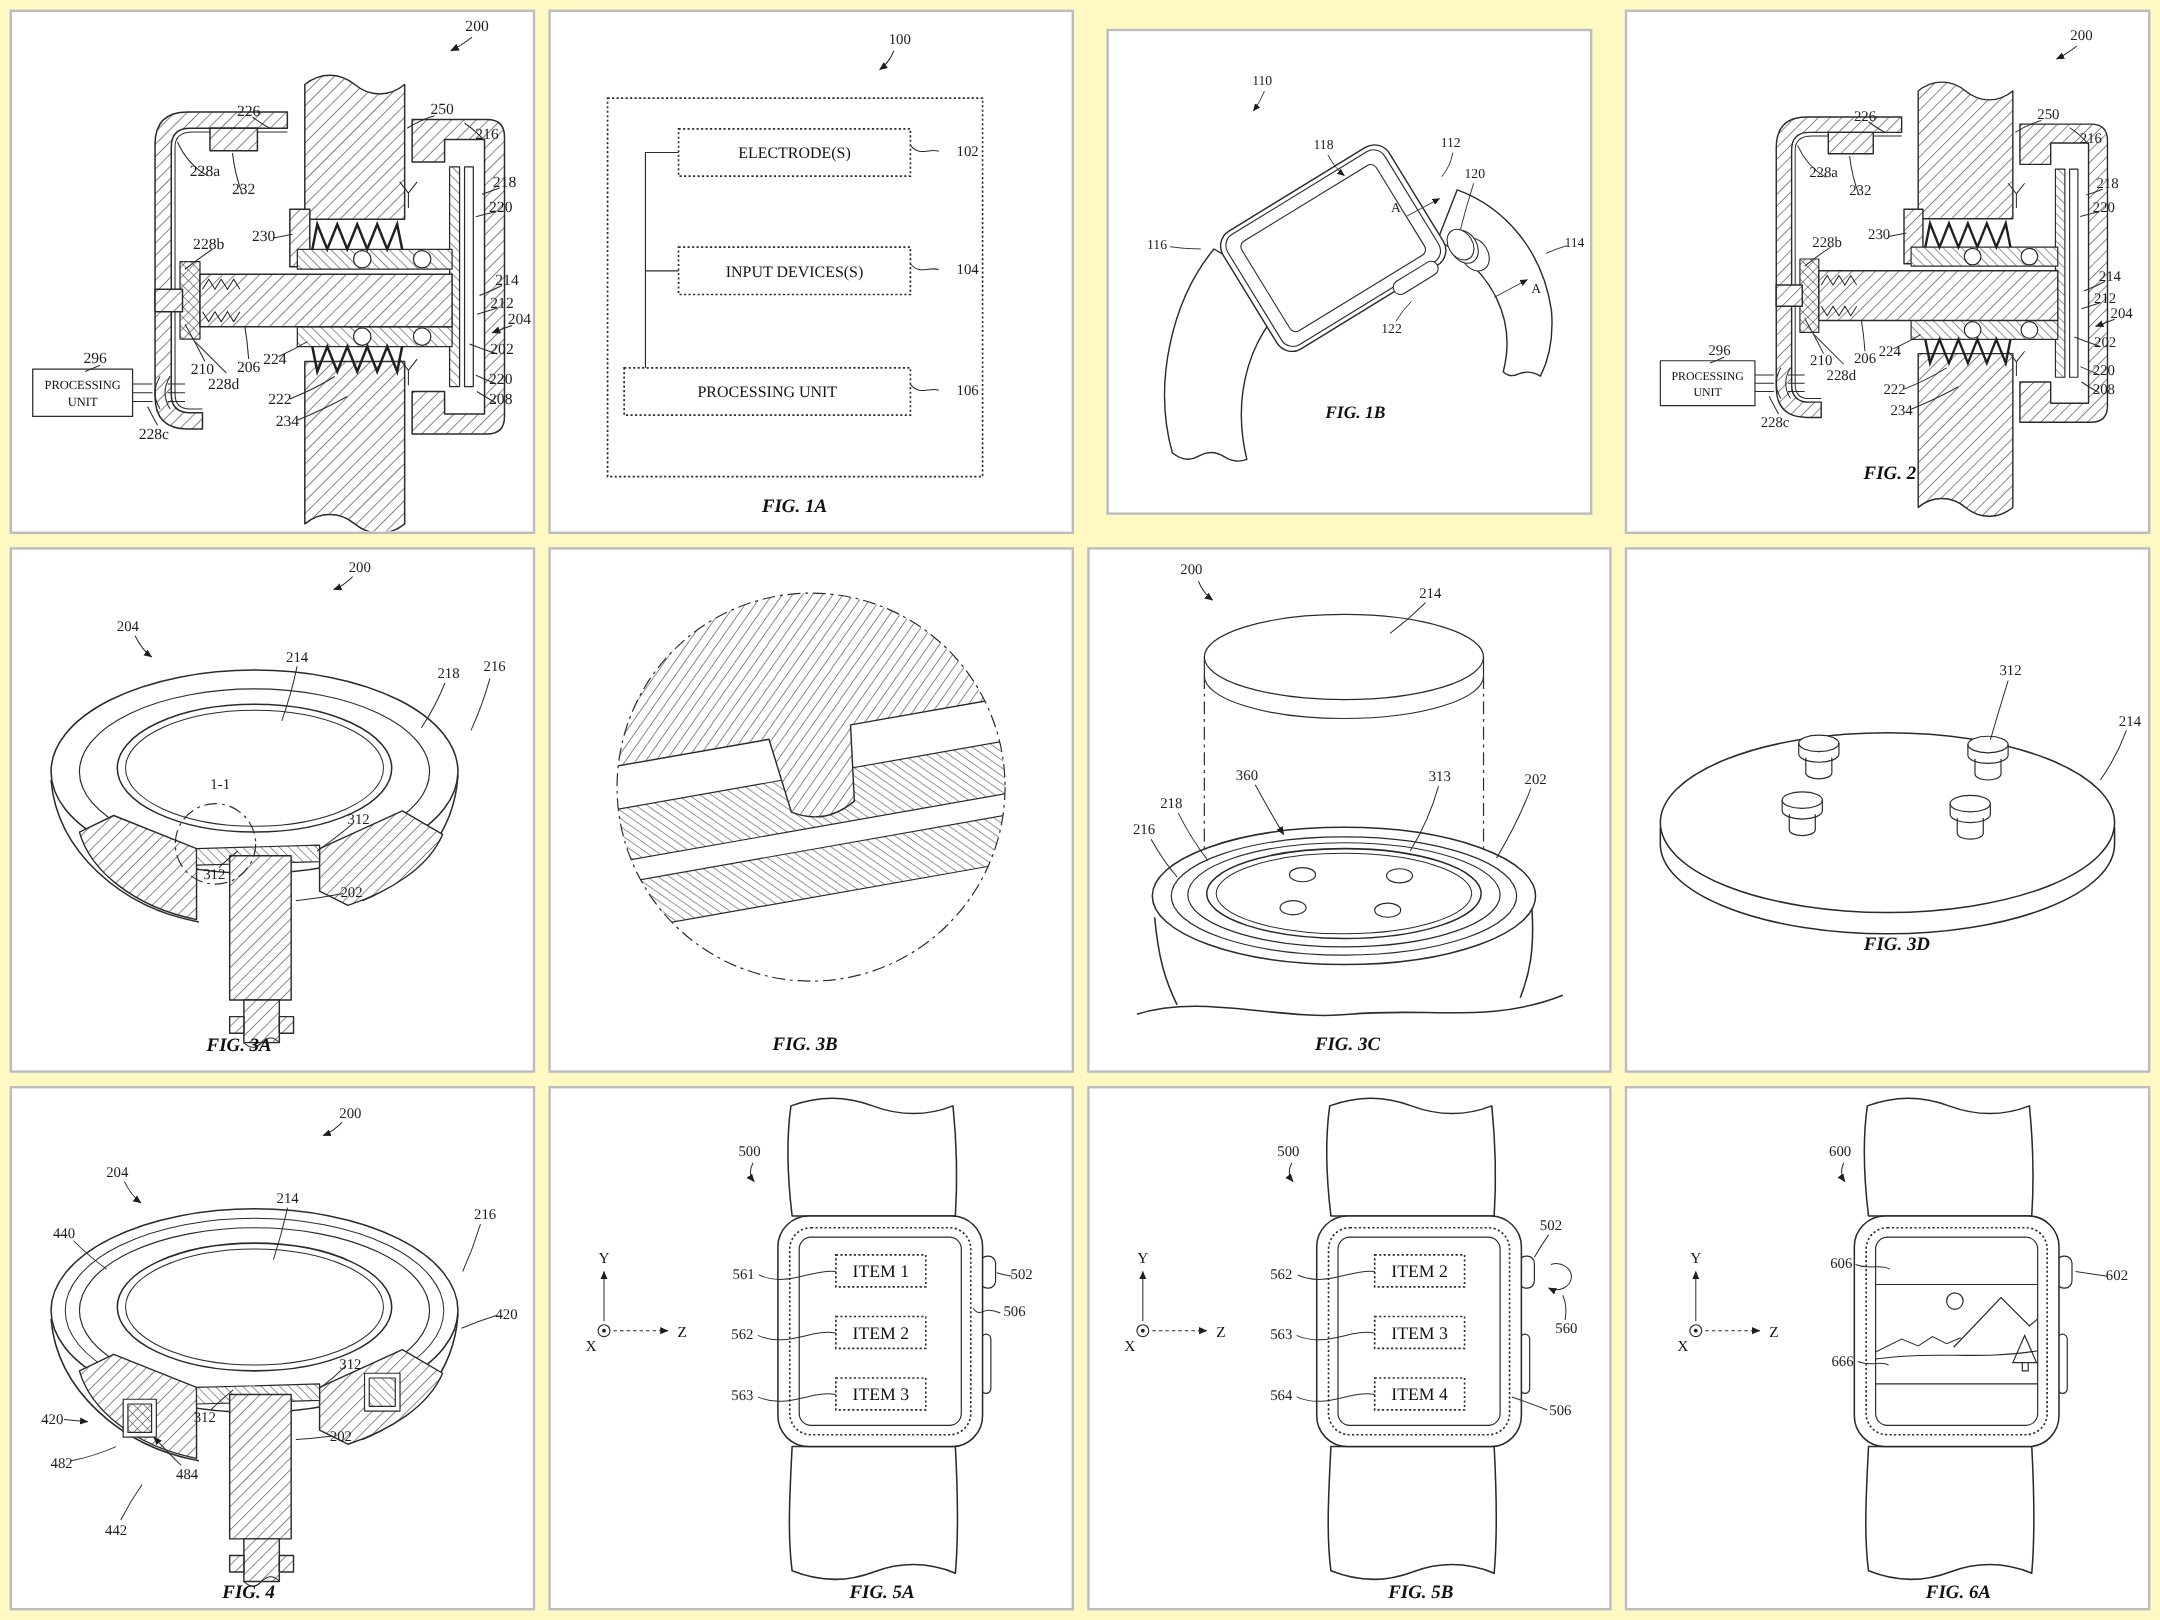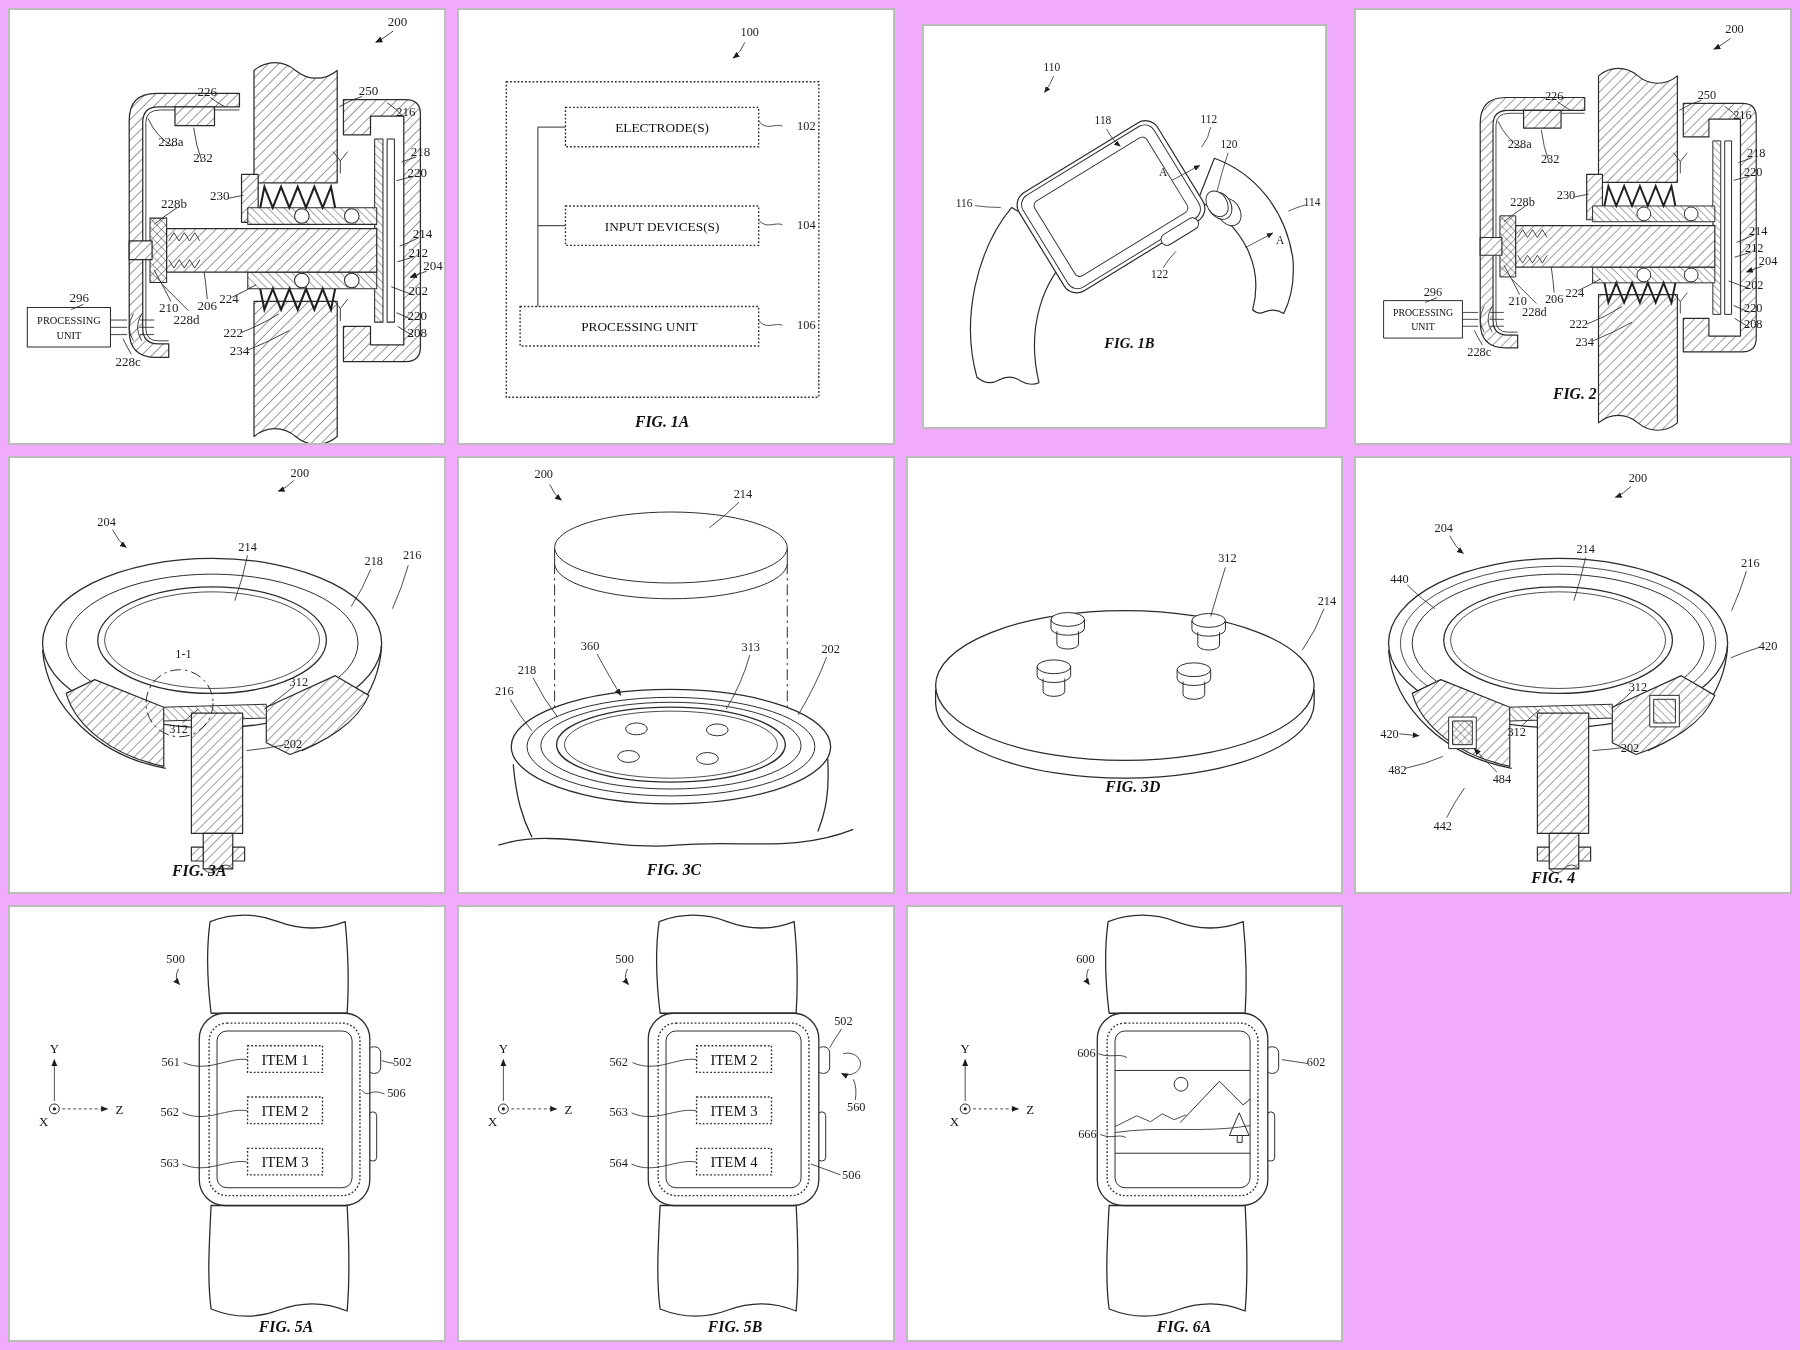--- a/index.html
+++ b/index.html
@@ -1,19 +1,19 @@
 <!DOCTYPE html>
 <html><head>
 <meta charset="utf-8">
 <style>
   html,body{margin:0;padding:0;background:#ffffff;}
   .grid{
     width:1800px;height:1350px;box-sizing:border-box;
     display:grid;grid-template-columns:repeat(4,1fr);grid-template-rows:repeat(3,1fr);
-    gap:11px;padding:8px;background:#f0abfc;
+    gap:11px;padding:8px;background:#fef9c3;
     font-family:"Liberation Serif",serif;
   }
   .panel{border:2px solid #bcbcbc;background:#fff;overflow:hidden;}
   .panel svg{width:100%;height:100%;display:block;}
   
   .ol{fill:#fff;stroke:#2b2b2b;stroke-width:1.3;stroke-linejoin:round;}
   .wl{fill:#fff;stroke:#2b2b2b;stroke-width:1;stroke-linejoin:round;}
   .ln{fill:none;stroke:#2b2b2b;stroke-width:1.3;stroke-linejoin:round;}
   .md{fill:none;stroke:#2b2b2b;stroke-width:1;}
   .thin{fill:none;stroke:#2b2b2b;stroke-width:0.85;}
@@ -327,20 +327,36 @@
       <text class="ref" x="369" y="106">218</text>
       <text class="ref" x="408" y="100">216</text>
       <text class="ref" x="176" y="200">1-1</text>
       <text class="ref" x="293" y="229">312</text>
       <text class="ref" x="171" y="276">312</text>
       <text class="ref" x="287" y="291">202</text>
       <text class="cap" x="192" y="421">FIG. 3A</text>
     </svg>
   </figure>
 
+  <figure class="panel" style="margin:0">
+    <svg viewBox="0 0 440 434">
+      <defs>
+        <clipPath id="clip3b">
+            <circle cx="220" cy="198" r="164"></circle>
+          </clipPath>
+      </defs>
+      <g clip-path="url(#clip3b)" transform="rotate(-10 220 198)">
+        <rect class="hB" x="20" y="188" width="400" height="44"></rect>
+        <rect class="hB" x="20" y="250" width="400" height="40"></rect>
+        <path class="hA" d="M20,30 H420 V152 H262 L254,216 Q226,232 200,216 L192,152 H20 Z"></path>
+      </g>
+      <circle class="dd" cx="220" cy="198" r="164"></circle>
+      <text class="cap" x="215" y="420">FIG. 3B</text>
+    </svg>
+  </figure>
 
   <figure class="panel" style="margin:0">
     <svg viewBox="0 0 440 434">
       <g>
         <path class="dd" d="M97,104 V282 M333,104 V282"></path>
         <path class="wl" d="M97,88 V104 A118 36 0 0 0 333,104 V88"></path>
         <ellipse class="wl" cx="215" cy="88" rx="118" ry="36"></ellipse>
         <path class="ln" d="M55,308 C58,342 64,362 74,382 M374,302 C376,336 372,356 364,376"></path>
         <path class="ln" d="M40,390 C95,372 160,396 220,390 C285,384 340,398 400,374"></path>
         <ellipse class="ol" cx="215" cy="290" rx="162" ry="58"></ellipse>

